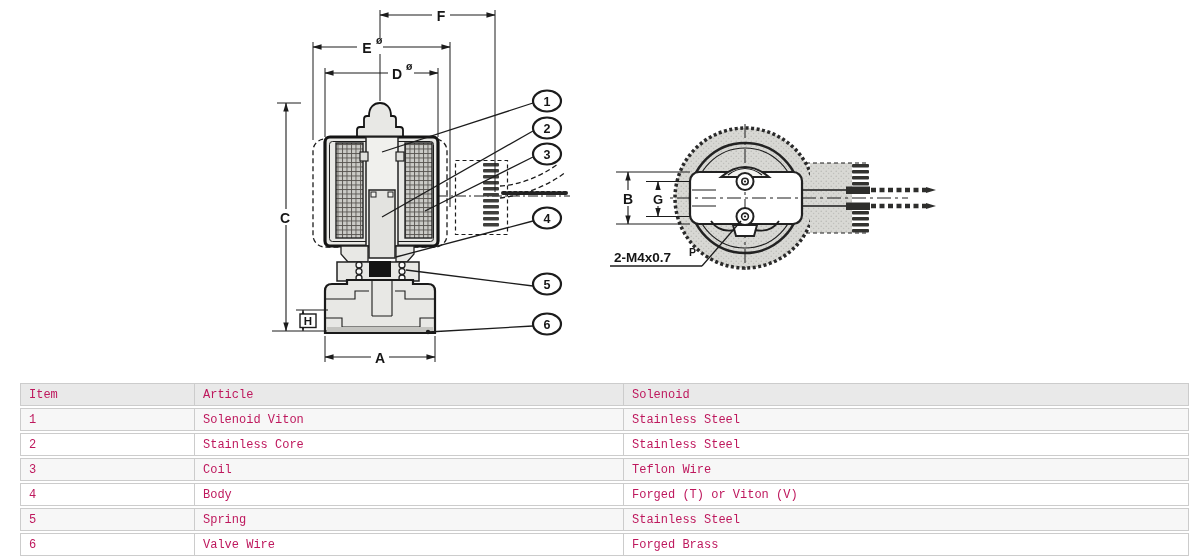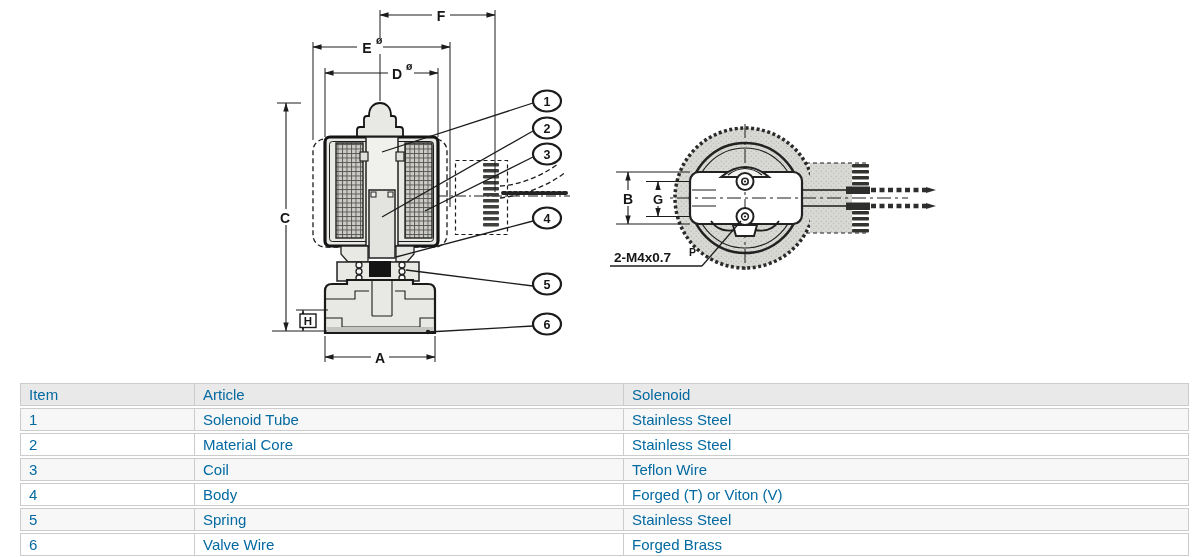--- a/index.html
+++ b/index.html
@@ -12,21 +12,21 @@
   .dimline{stroke-width:1.1;}
   .leader{stroke-width:1.3;}
   text{font-family:"Liberation Sans",sans-serif;fill:#161616;}
   .dim-label{font-size:14px;font-weight:bold;text-anchor:middle;}
   .sup-label{font-size:10.5px;font-weight:bold;}
   .callout-num{font-size:12.5px;font-weight:bold;text-anchor:middle;}
   .thread-label{font-size:13.5px;font-weight:bold;}
   .whiteout{fill:#ffffff;}
   
   #parts-table-wrap{position:absolute;left:20px;top:381px;width:1169px;}
-  table{width:100%;border-collapse:separate;border-spacing:0 2px;font-size:15px;color:#0369a1;}
+  table{width:100%;border-collapse:separate;border-spacing:0 2px;font-size:12px;color:#be185d;font-family:Liberation Mono, monospace;}
   th,td{height:21px;padding:0 0 0 8px;text-align:left;font-weight:normal;vertical-align:middle;
         border-top:1px solid #cccccc;border-bottom:1px solid #cccccc;border-right:1px solid #cccccc;}
   th:first-child,td:first-child{border-left:1px solid #cccccc;}
   thead th{background:#e9e9e9;}
   tbody tr:nth-child(odd) td{background:#f7f7f7;}
   tbody tr:nth-child(even) td{background:#ffffff;}
   .col-item{width:165px;}
   .col-article{width:420px;margin-left:40px;}
 </style>
 </head>
@@ -291,26 +291,26 @@
     <thead>
       <tr>
         <th class="col-item">Item</th>
         <th class="col-article">Article</th>
         <th>Solenoid</th>
       </tr>
     </thead>
     <tbody>
       <tr>
         <td>1</td>
-        <td>Solenoid Tube</td>
+        <td>Solenoid Viton</td>
         <td>Stainless Steel</td>
       </tr>
       <tr>
         <td>2</td>
-        <td>Material Core</td>
+        <td>Stainless Core</td>
         <td>Stainless Steel</td>
       </tr>
       <tr>
         <td>3</td>
         <td>Coil</td>
         <td>Teflon Wire</td>
       </tr>
       <tr>
         <td>4</td>
         <td>Body</td>

